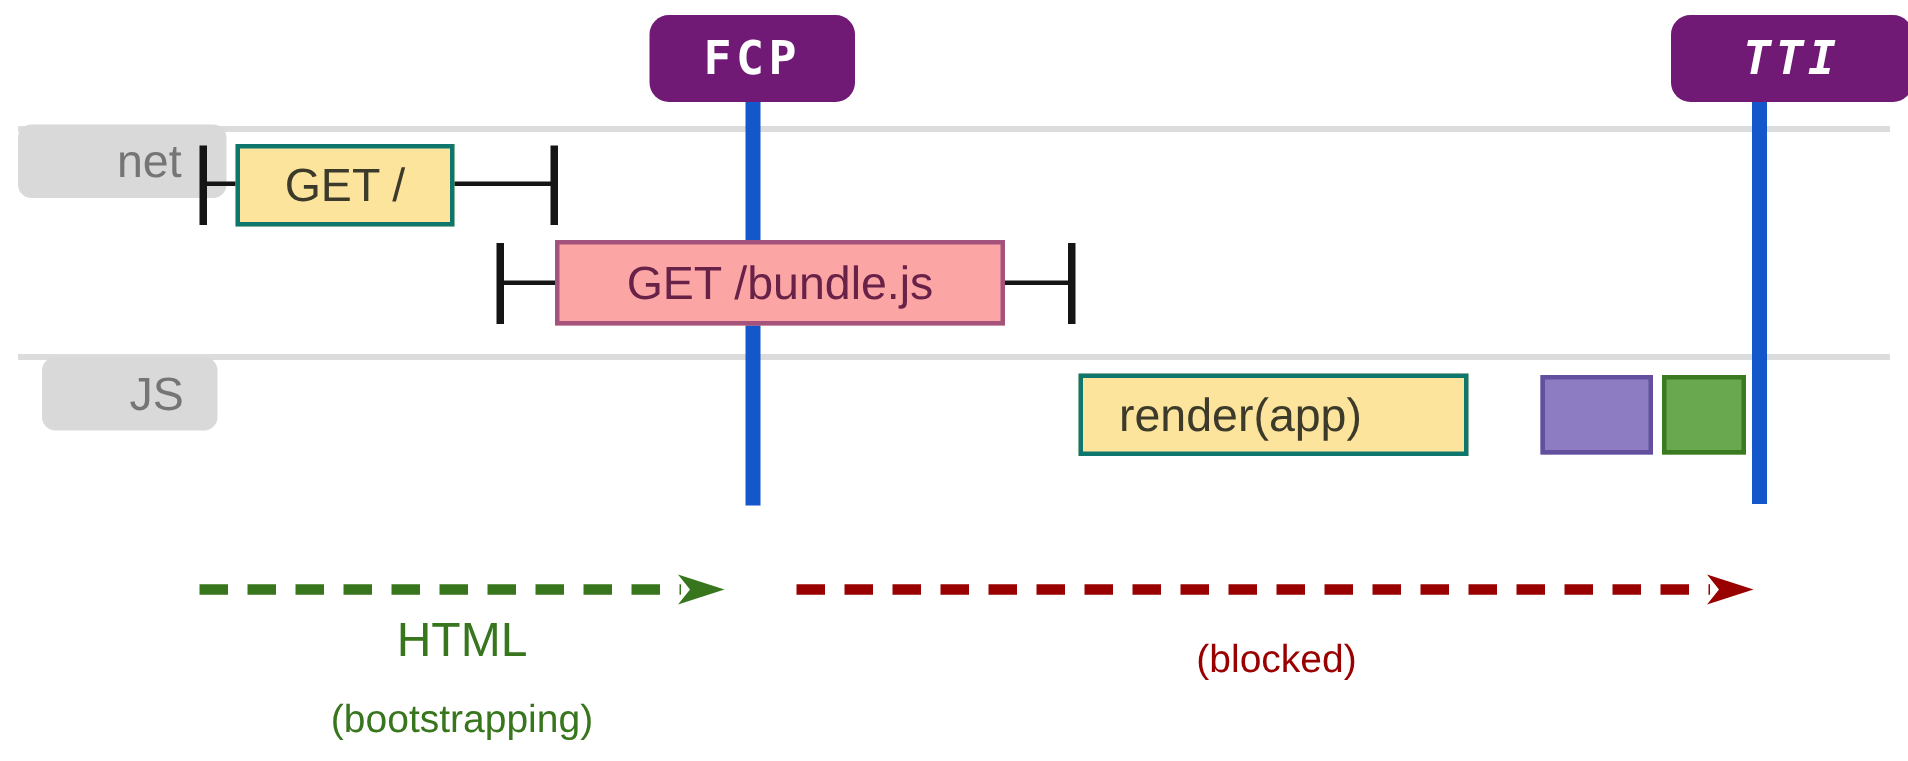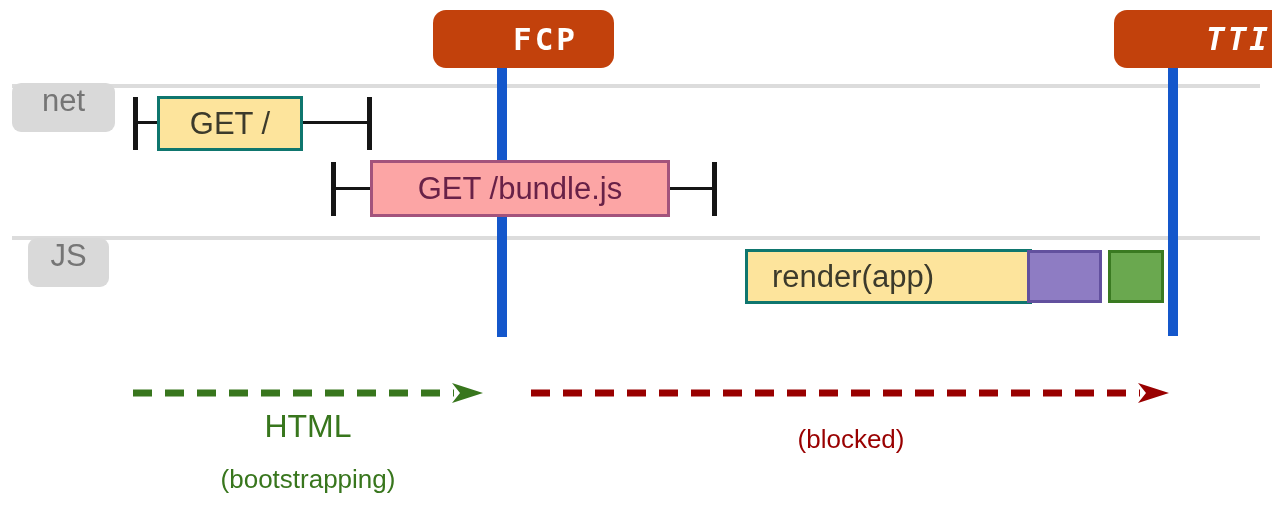--- a/index.html
+++ b/index.html
@@ -4,35 +4,35 @@
 <style>
   html,body{margin:0;padding:0;background:#fff;}
   .stage{
     position:relative;width:1272px;height:507px;background:#ffffff;
     font-family:"Liberation Sans",sans-serif;overflow:hidden;
   }
   
   .lane-line{position:absolute;left:12px;width:1248px;height:4px;background:#dcdcdc;z-index:1;}
   .lane-label{
     position:absolute;background:#d9d9d9;border-radius:9px;color:#757575;
-    display:flex;align-items:flex-start;justify-content:center;font-size:31px;z-index:2;
+    display:flex;align-items:center;justify-content:center;font-size:31px;z-index:2;padding-left:36px;
   }
   .lane-label--net{left:12px;top:83px;width:103px;height:49px;}
   .lane-label--js{left:28px;top:238px;width:81px;height:49px;}
   .lane-line--net{top:84px;}
   .lane-line--js{top:236px;}
   
   .marker-stem{position:absolute;width:10px;background:#1457cb;z-index:3;}
   .marker-stem--fcp{left:497px;top:62px;height:275px;}
   .marker-stem--tti{left:1168px;top:62px;height:274px;}
   .marker-badge{
-    position:absolute;top:10px;height:58px;background:#c2410c;border-radius:13px;
+    position:absolute;top:10px;height:58px;background:#701a75;border-radius:13px;
     color:#ffffff;display:flex;align-items:center;justify-content:center;
     font-family:"DejaVu Sans Mono",monospace;font-weight:bold;font-size:31px;
-    letter-spacing:3px;z-index:6;padding-left:44px;
+    letter-spacing:3px;z-index:6;
   }
   .marker-badge--fcp{left:433px;width:137px;}
   .marker-badge--tti{left:1114px;width:161px;font-style:italic;}
   
   .whisker{position:absolute;height:3px;background:#151515;z-index:3;}
   .whisker--r1{left:135px;top:121px;width:236px;}
   .whisker--r2{left:333px;top:187px;width:383px;}
   .tick{position:absolute;width:5px;background:#151515;z-index:4;}
   .tick--r1l{left:133px;top:97px;height:53px;}
   .tick--r1r{left:367px;top:97px;height:53px;}
@@ -42,21 +42,21 @@
   .evbox{
     position:absolute;box-sizing:border-box;display:flex;align-items:center;
     justify-content:center;z-index:5;font-size:31px;white-space:nowrap;
   }
   .evbox--yellow{background:#fde49c;border:3px solid #0f766e;color:#3c3a2b;}
   .evbox--pink{background:#fca5a5;border:3px solid #a3537c;color:#682147;}
   .evbox--purple{background:#8e7cc3;border:3px solid #62509e;}
   .evbox--green{background:#6aa84f;border:3px solid #3a7a21;}
   .evbox--get-root{left:157px;top:96px;width:146px;height:55px;}
   .evbox--get-bundle{left:370px;top:160px;width:300px;height:57px;}
-  .evbox--render{left:745px;top:249px;width:287px;height:55px;justify-content:flex-start;padding-left:24px;}
+  .evbox--render{left:719px;top:249px;width:260px;height:55px;justify-content:flex-start;padding-left:24px;}
   .evbox--task-purple{left:1027px;top:250px;width:75px;height:53px;}
   .evbox--task-green{left:1108px;top:250px;width:56px;height:53px;}
   
   .phase-arrow{position:absolute;z-index:2;}
   .phase-arrow--html{left:128px;top:382px;}
   .phase-arrow--cr{left:526px;top:382px;}
   .phase{position:absolute;text-align:center;z-index:2;}
   .phase--html{left:128px;top:406px;width:360px;color:#38761d;}
   .phase--cr{left:526px;top:406px;width:650px;color:#990000;}
   .phase-title{font-size:32px;line-height:40px;}

